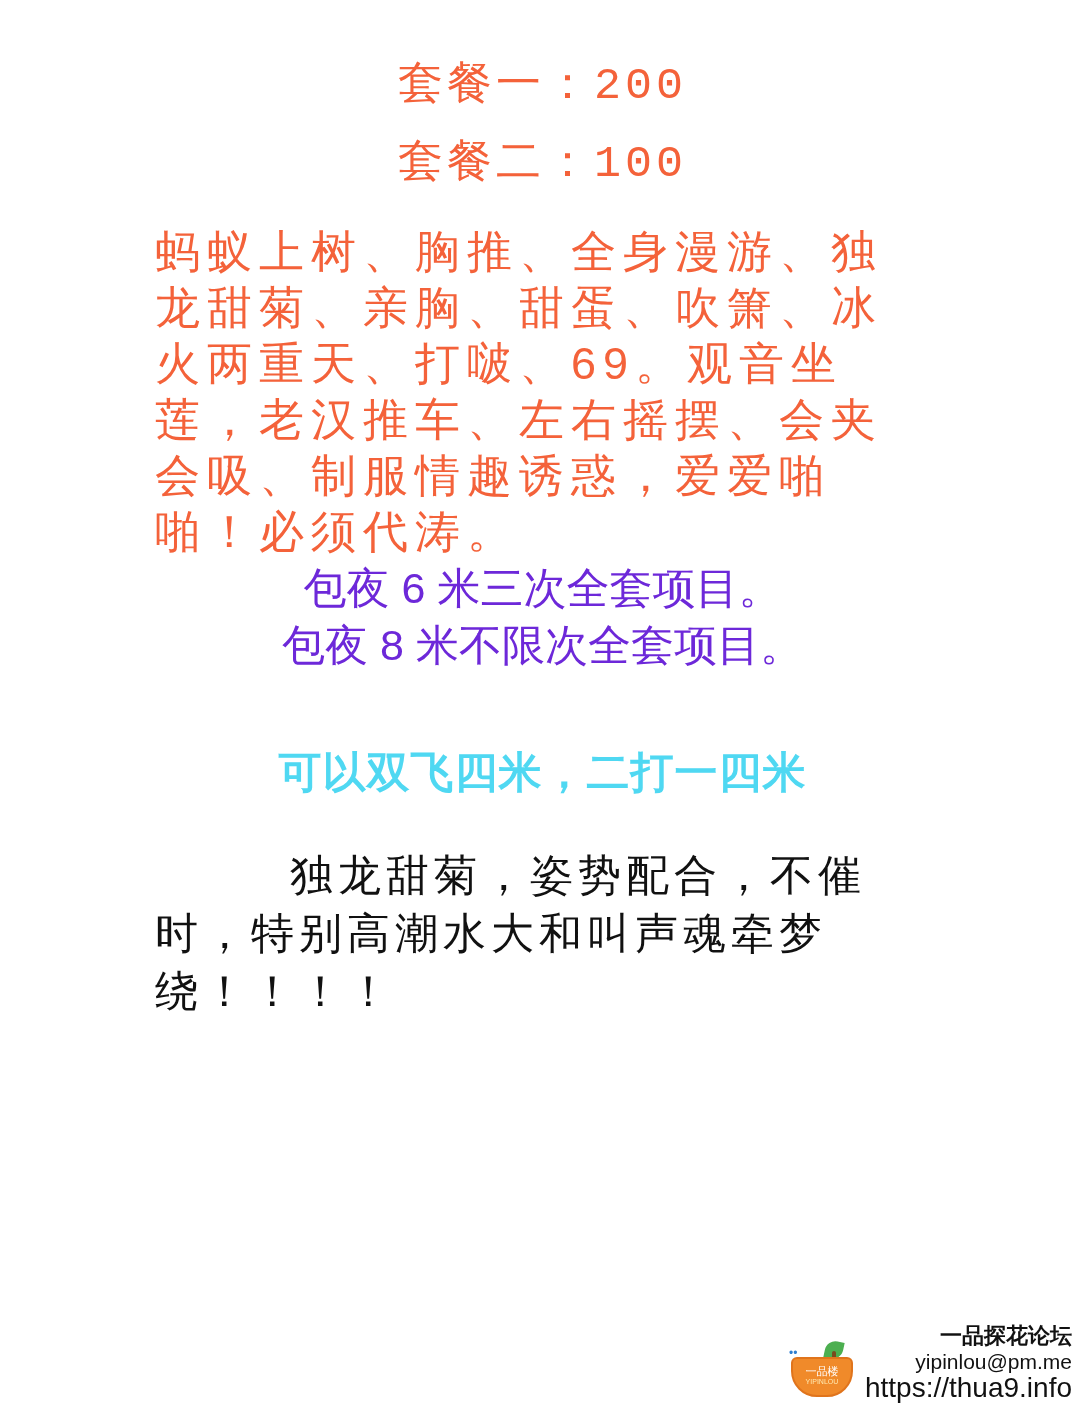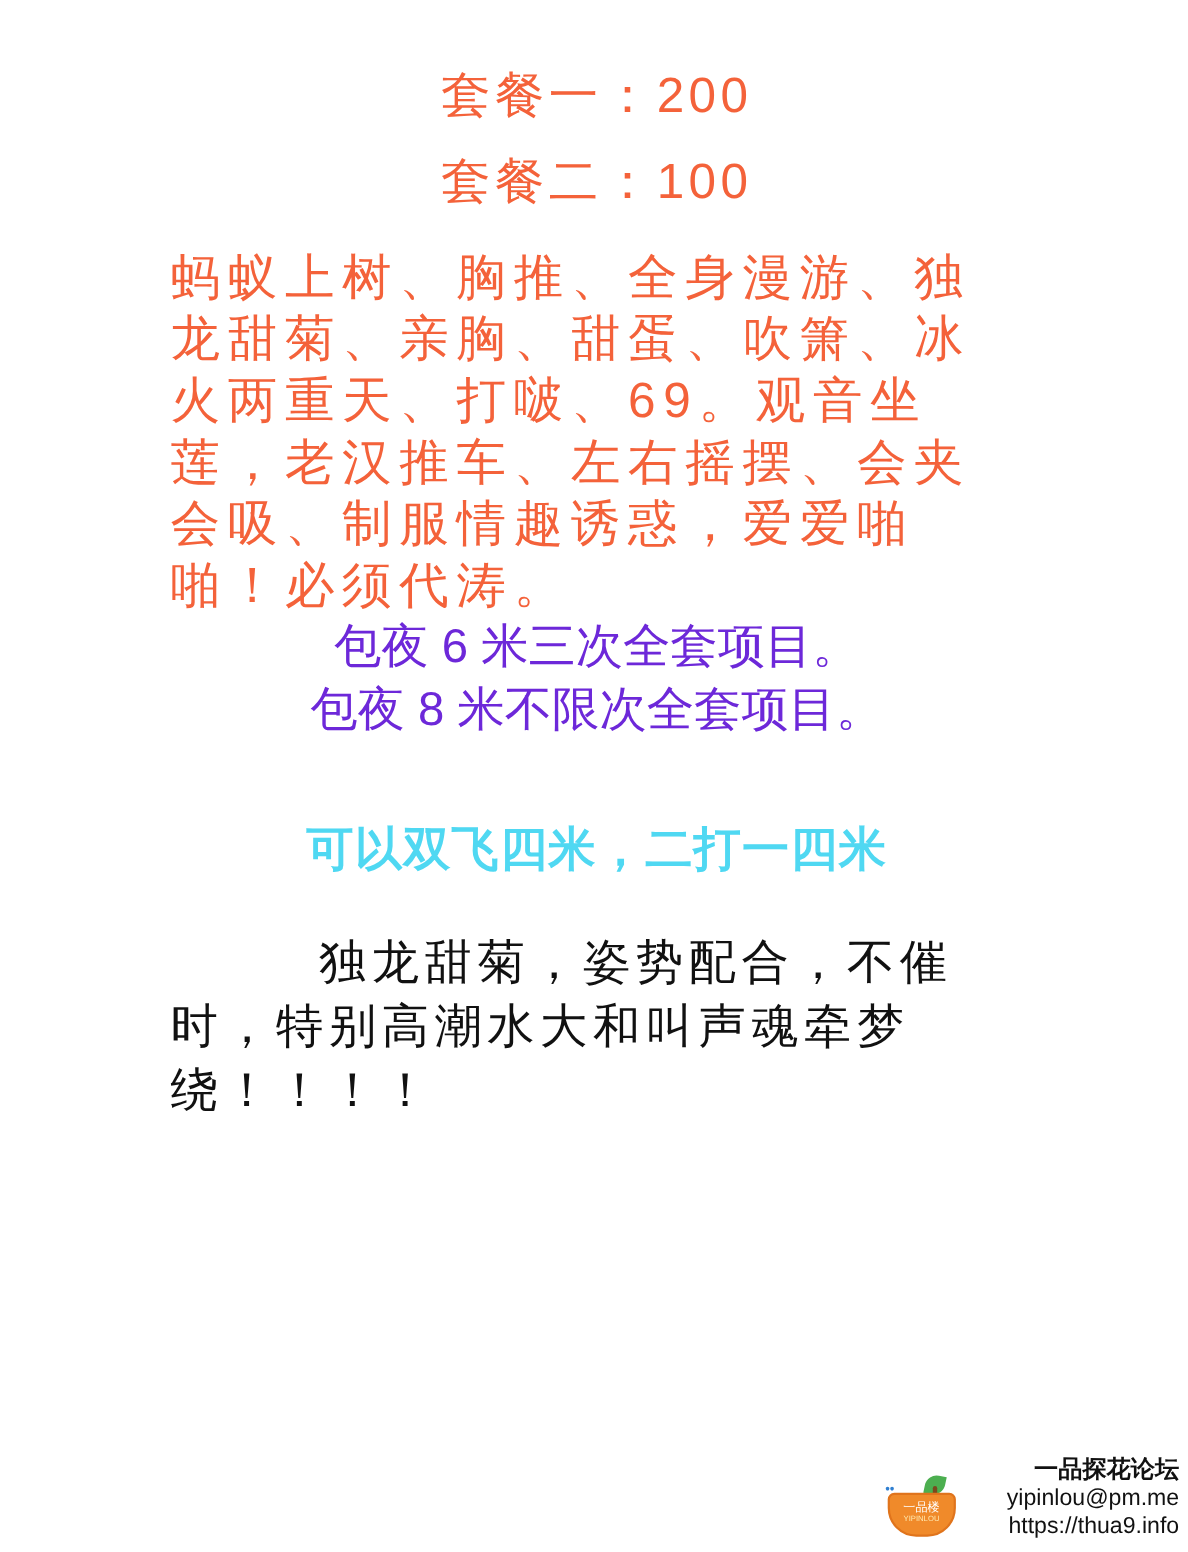--- a/index.html
+++ b/index.html
@@ -35,20 +35,21 @@
   }
   .pkg-head {
     text-align: center;
     color: #f4623a;
     font-size: 45px;
     line-height: 78px;
     font-weight: 500;
   }
   .spaced {
     letter-spacing: 4px;
+    font-family: Liberation Mono, monospace;
   }
   .wide {
     letter-spacing: 7px;
     margin-top: 20px;
   }
   .black-line {
     color: #6d28d9;
     font-size: 43px;
     line-height: 57px;
     text-align: center;
@@ -154,23 +155,22 @@
   .wm-title {
     font-size: 22px;
     line-height: 26px;
     font-weight: bold;
   }
   .wm-mail {
     font-size: 21px;
     line-height: 26px;
   }
   .wm-url {
-    font-size: 21px;
+    font-size: 28px;
     line-height: 26px;
-    margin-left: 36px;
   }
 </style>
 </head>
 <body>
 
 <div class="page">
   <div class="content">
 
 
     <div class="pkg-head spaced">套餐一：200</div>

